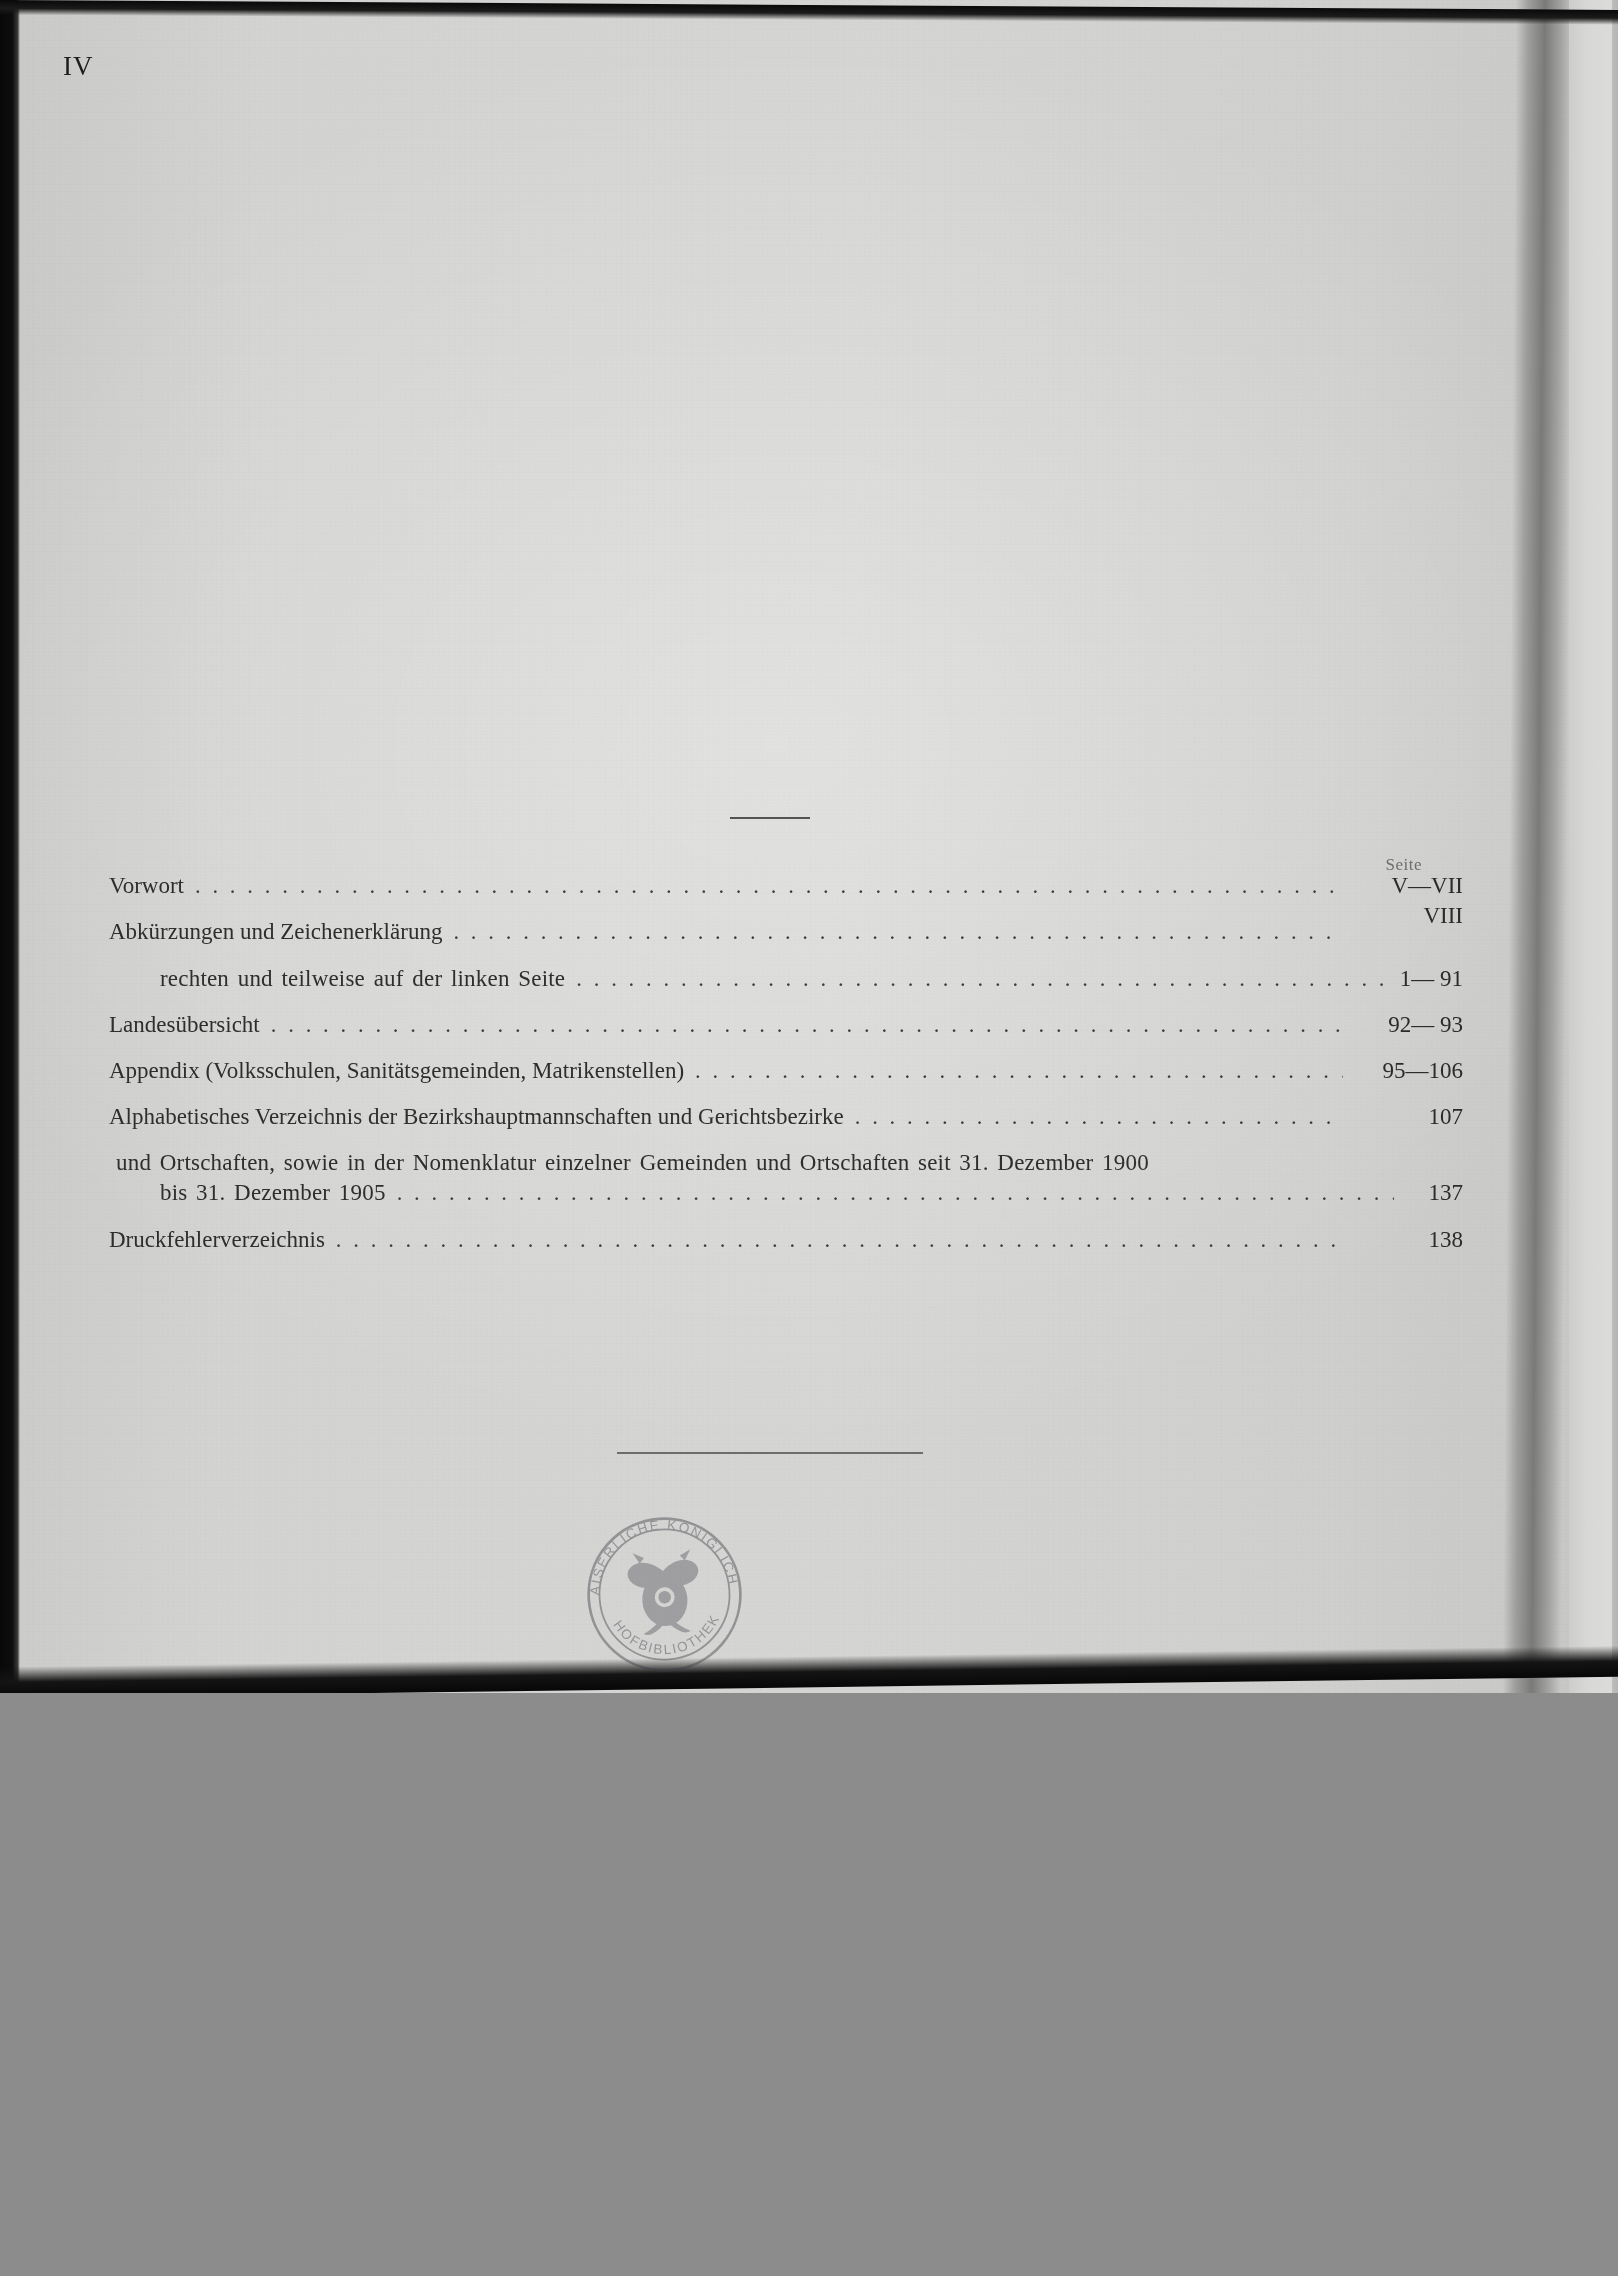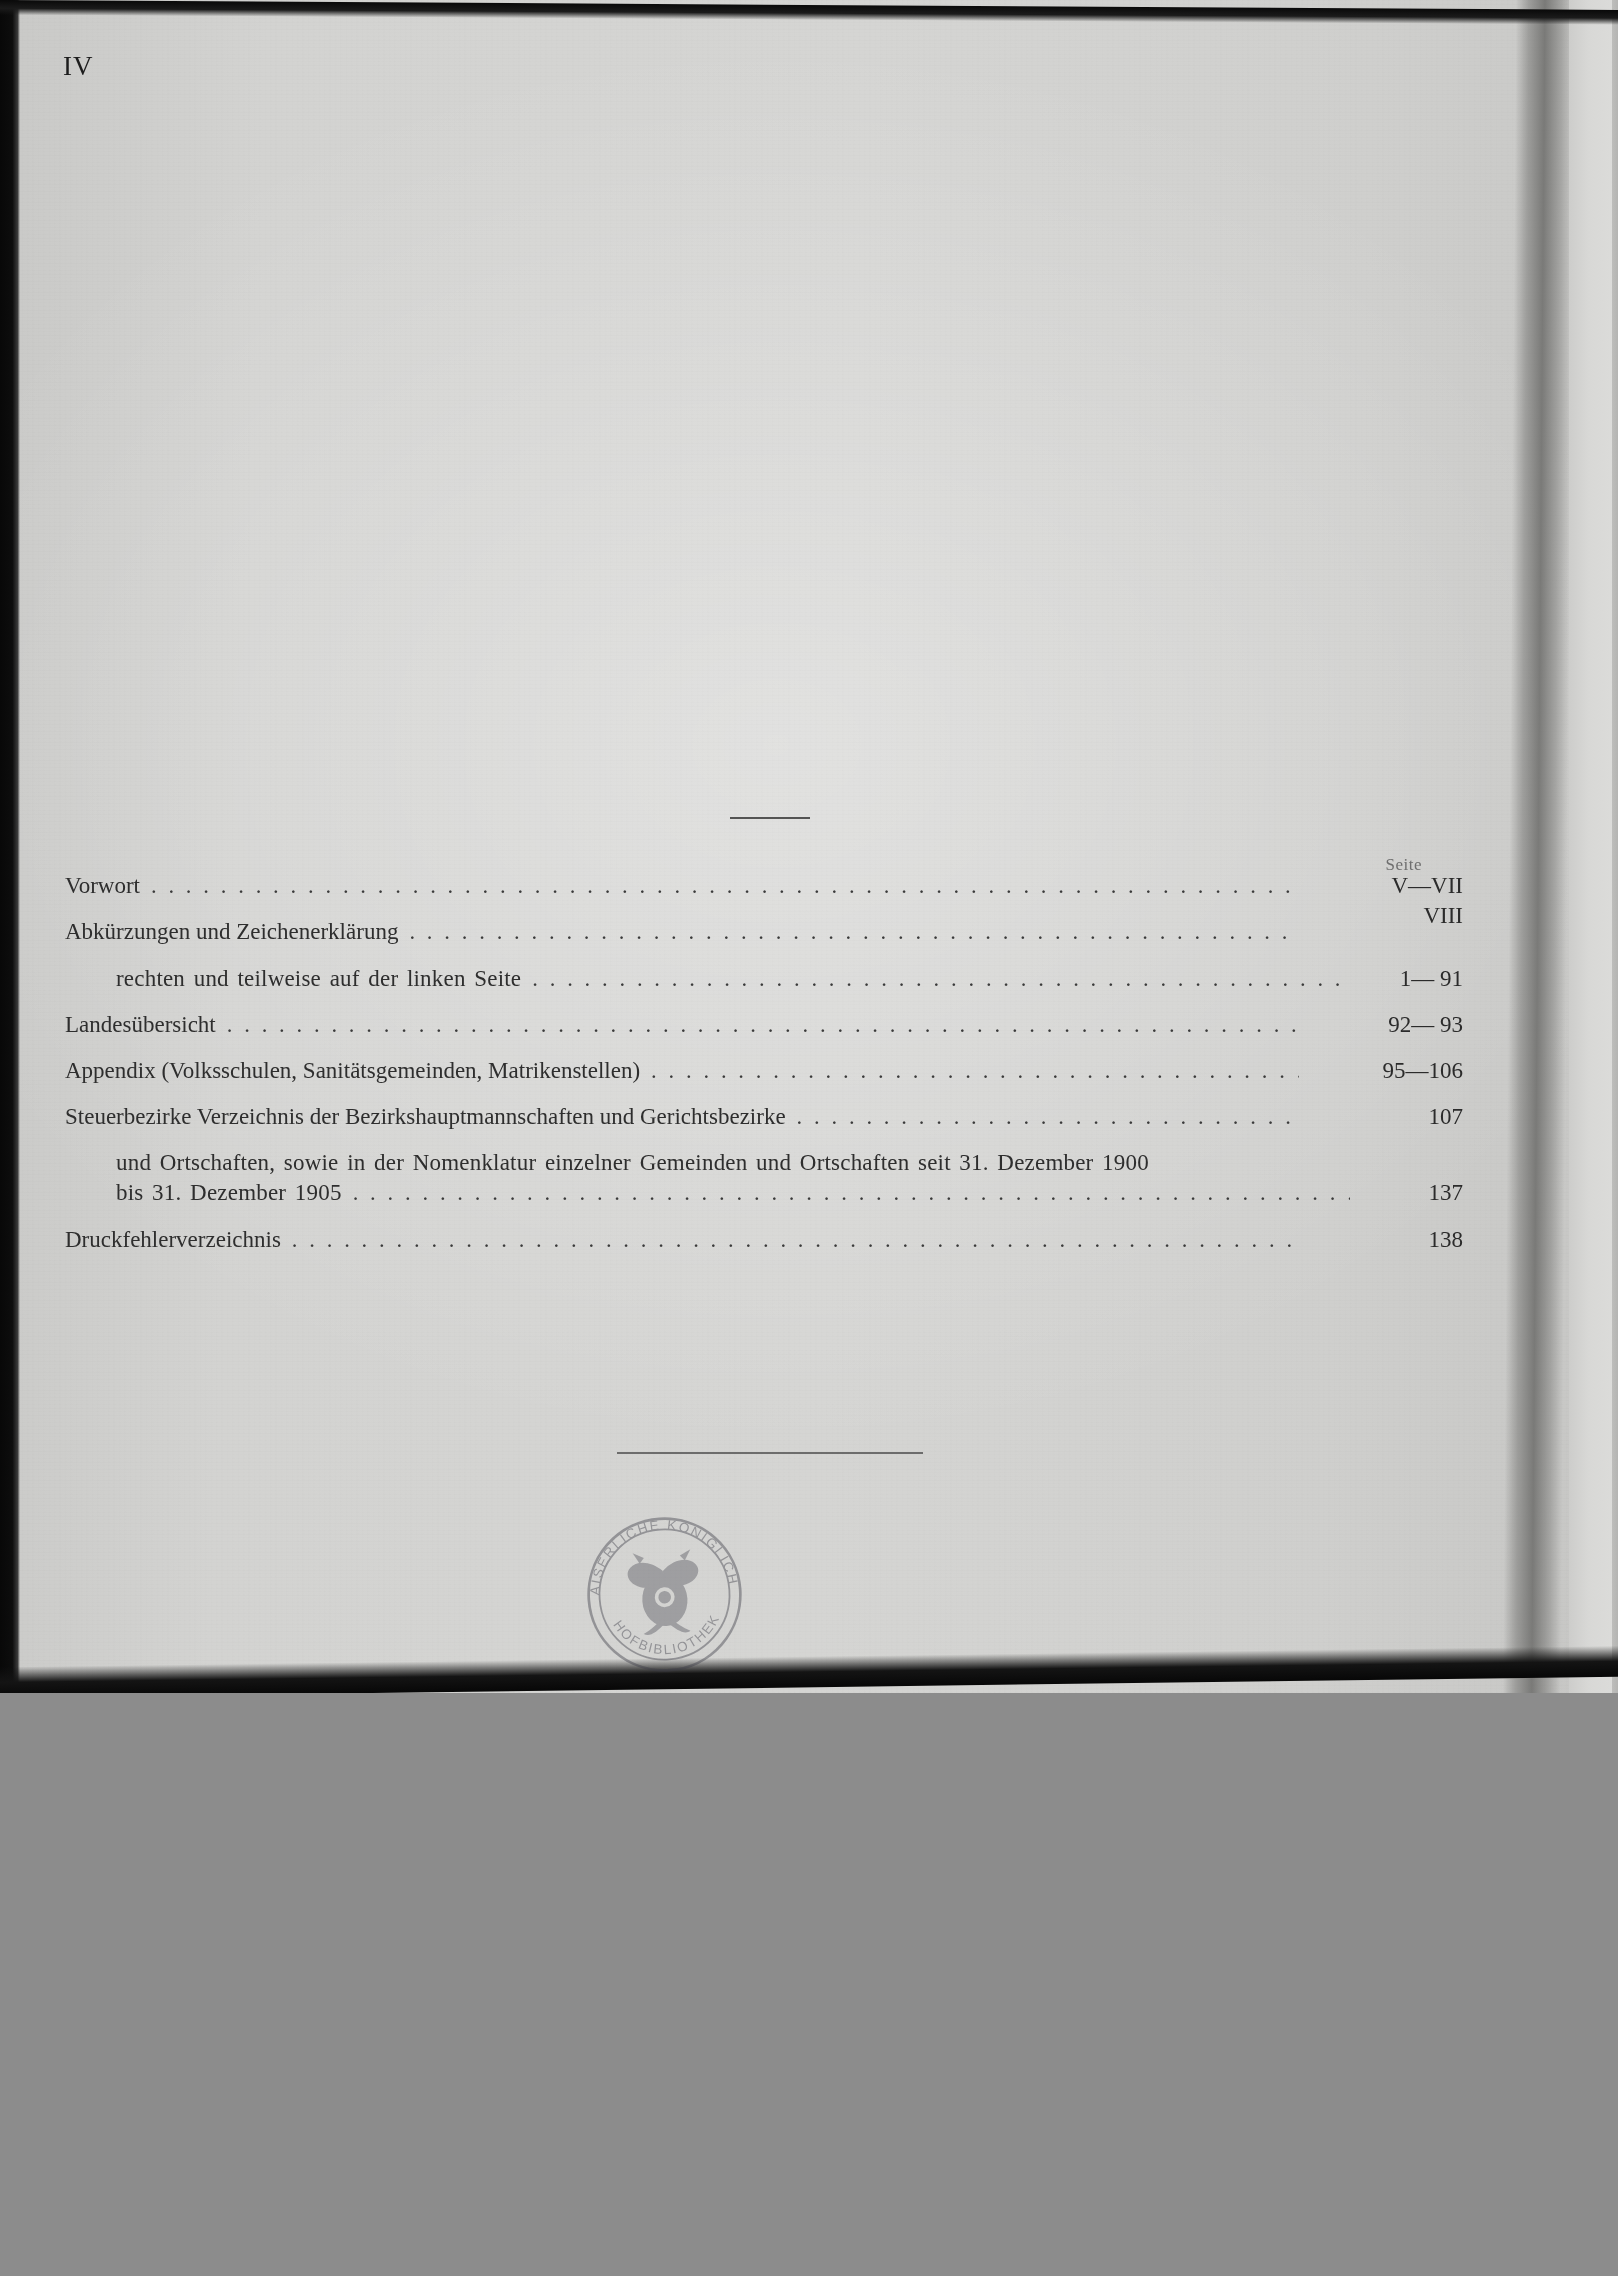--- a/index.html
+++ b/index.html
@@ -141,20 +141,21 @@
   .ln {
     display: block;
     white-space: nowrap;
   }
   .ln.indent { padding-left: 51px; }
   
   .leadrow {
     display: flex;
     align-items: baseline;
     width: 100%;
+    margin-left: 44px;
   }
   .leadrow .txt { flex: 0 0 auto; white-space: nowrap; }
   .leadrow .dots {
     flex: 1 1 auto;
     margin: 0 5.4px 0 11px;
     overflow: hidden;
     white-space: nowrap;
     letter-spacing: 11.8px;
     font-size: 22.6px;
     color: #3a3a3a;
@@ -257,21 +258,21 @@
             <div class="ln leadrow">
               <span class="txt">Appendix (Volksschulen, Sanitätsgemeinden, Matrikenstellen)</span>
               <span class="dots">.........................................................................................</span>
             </div>
           </div>
           <div class="pg" style="bottom: 0px; top: auto;">95—106</div>
         </div>
         <div class="entry">
           <div class="lines">
             <div class="ln leadrow">
-              <span class="txt">Steuerbezirke Verzeichnis der Bezirkshauptmannschaften und Gerichtsbezirke</span>
+              <span class="txt">Alphabetisches Verzeichnis der Bezirkshauptmannschaften und Gerichtsbezirke</span>
               <span class="dots">.........................................................................................</span>
             </div>
           </div>
           <div class="pg" style="bottom: 0px; top: auto;">107</div>
         </div>
         <div class="entry para">
           <div class="lines">
             <div class="ln indent">und  Ortschaften,  sowie  in  der  Nomenklatur einzelner Gemeinden und Ortschaften seit 31. Dezember 1900</div>
             <div class="ln leadrow indent">
               <span class="txt">bis 31. Dezember 1905</span>

